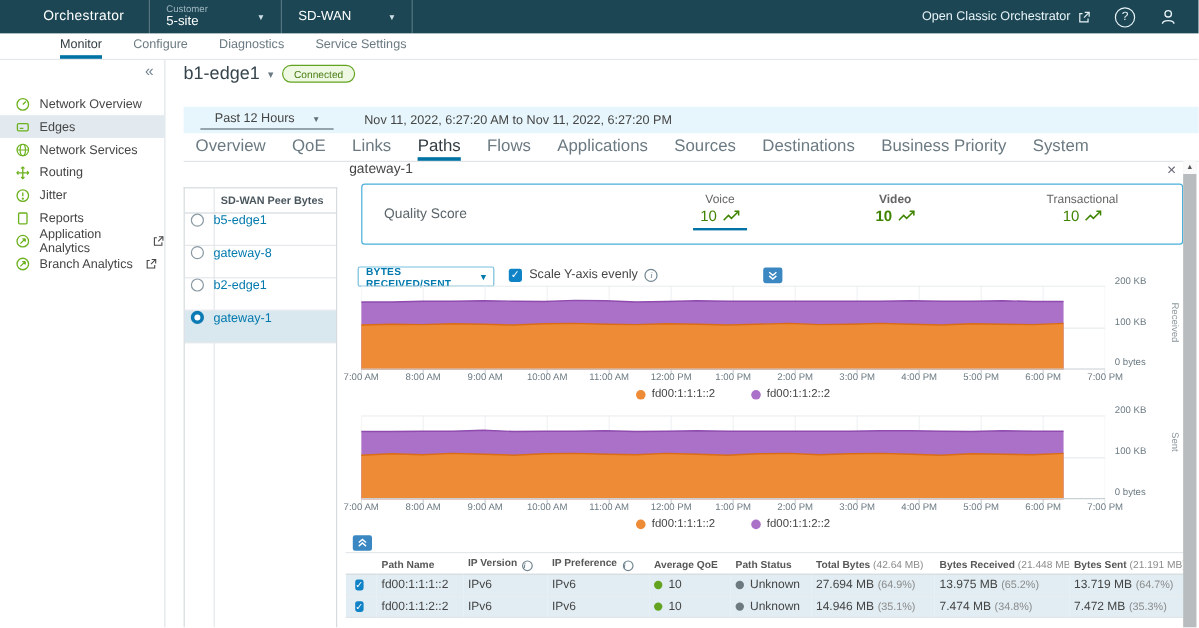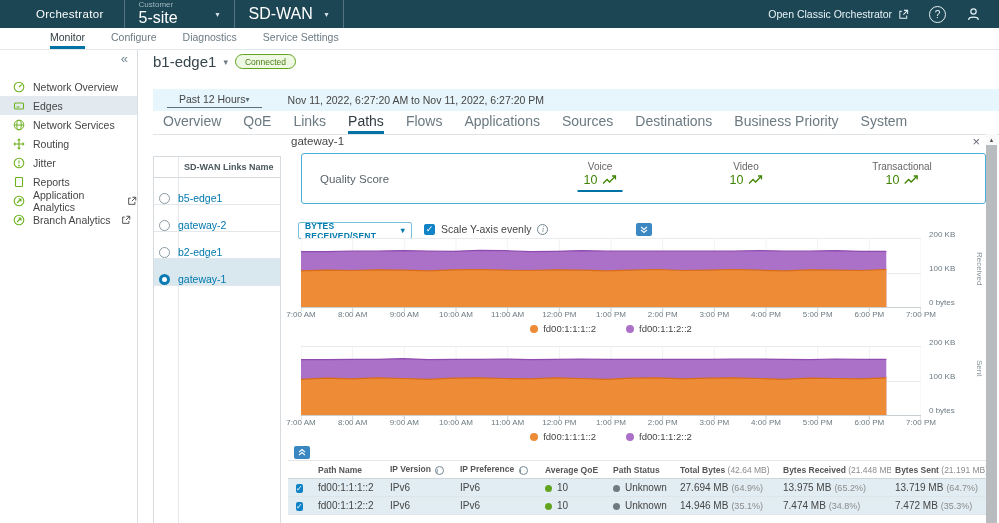--- a/index.html
+++ b/index.html
@@ -6,21 +6,21 @@
   .app{position:relative;width:999px;height:523px;overflow:hidden;background:#fff;
        font-family:"Liberation Sans",sans-serif;font-size:11px;color:#454545}
   
   .topbar{height:28px;background:#1c4654;display:flex;align-items:center;color:#fff}
   .tb-title{margin-left:36px;font-size:11.5px;letter-spacing:.3px}
   .tb-group{display:flex;align-items:center;height:28px;border-left:1px solid rgba(255,255,255,.25);
             padding:0 14px;box-sizing:border-box}
   .tb-cust{margin-left:20px;width:110px;justify-content:space-between}
   .tb-two{display:flex;flex-direction:column;justify-content:center;line-height:1.15}
   .tb-label{font-size:8px;color:#9fb6c0}
-  .tb-value{font-size:16px}
+  .tb-value{font-size:11px}
   .tb-prod{width:110px;justify-content:space-between;border-right:1px solid rgba(255,255,255,.25)}
   .chev{font-size:8px;color:#cfe0e6}
   .tb-right{margin-left:auto;display:flex;align-items:center;gap:20px;padding-right:18px}
   .tb-link{display:flex;align-items:center;gap:6px;font-size:10.5px;color:#e8f3f7}
   .tb-help{width:15px;height:15px;border:1px solid #e8f3f7;border-radius:50%;font-size:10px;
            display:flex;align-items:center;justify-content:center;color:#e8f3f7}
   
   .navtabs{height:21px;display:flex;align-items:flex-end;gap:26px;padding-left:50px;
            border-bottom:1px solid #e4e8ea;background:#fff}
   .navtab{font-size:10.5px;color:#6b7a82;padding-bottom:3px;border-bottom:3px solid transparent}
@@ -36,34 +36,34 @@
   .ext{margin-left:2px}
   .main{flex:1;position:relative;background:#fff}
   
   .edge-row{position:absolute;left:15px;top:3px;display:flex;align-items:center;gap:7px}
   .edge-name{font-size:15px;color:#36454d}
   .edge-chev{font-size:9px;color:#6b7a82}
   .badge{border:1px solid #62a420;background:#eef8e2;color:#4a7d15;font-size:8.5px;
          padding:1.5px 9px;border-radius:9px}
   .timebar{position:absolute;left:15px;right:0;top:39px;height:22px;background:#e7f6fc;
            display:flex;align-items:center;font-size:10.5px;color:#454545}
-  .range{margin-left:14px;display:flex;align-items:center;border-bottom:1px solid #5f6f77;
+  .range{margin-left:14px;display:flex;align-items:center;gap:16px;border-bottom:1px solid #5f6f77;
          padding:1px 12px 2px 12px}
   .period{margin-left:26px}
   .ctabs{position:absolute;left:15px;right:0;top:63px;height:21px;display:flex;align-items:flex-end;
          gap:22px;padding-left:10px;border-bottom:1px solid #e0e4e7}
   .ctab{font-size:14px;color:#6b7a82;padding-bottom:2px;border-bottom:3px solid transparent}
   .ctab.active{color:#313c42;border-bottom-color:#0072a3}
   
   .peer-panel{position:absolute;left:15px;top:106px;width:126px;bottom:0;border:1px solid #d5dbdf;
               border-bottom:none;background:#fff}
   .peer-vline{position:absolute;left:24px;top:0;bottom:0;width:1px;background:#e4e8ea}
   .peer-head{height:20px;border-bottom:1px solid #d5dbdf;display:flex;align-items:center;
              padding-left:30px;font-size:9px;font-weight:bold;color:#4a565d;position:relative;z-index:1}
-  .peer-row{height:26px;display:flex;align-items:flex-end;border-bottom:1px solid #e4e8ea;position:relative;z-index:1}
+  .peer-row{height:26px;display:flex;align-items:flex-start;border-bottom:1px solid #e4e8ea;position:relative;z-index:1}
   .peer-row.selected{background:#d9e7ef}
   .radio{width:11px;height:11px;box-sizing:border-box;border:1px solid #8a9aa3;border-radius:50%;
          margin-left:5px;background:#fff;flex-shrink:0}
   .radio.checked{border:3.5px solid #0c7bb3}
   .peer-name{color:#0079ad;font-size:10.5px;margin-left:8px}
   
   .detail{position:absolute;left:150px;top:84px;width:698px;bottom:0}
   .detail-title{position:absolute;top:1px;left:3px;font-size:11.5px;color:#454545}
   .close-x{position:absolute;top:0;right:6px;font-size:13px;color:#667}
   .quality{position:absolute;left:13px;right:0;top:19px;height:51px;border:1px solid #49afd9;
@@ -281,29 +281,29 @@
           <span class="ctab">Flows</span>
           <span class="ctab">Applications</span>
           <span class="ctab">Sources</span>
           <span class="ctab">Destinations</span>
           <span class="ctab">Business Priority</span>
           <span class="ctab">System</span>
         </div>
 
       <div class="peer-panel">
         <div class="peer-vline"></div>
-        <div class="peer-head">SD-WAN Links Name</div>
+        <div class="peer-head">SD-WAN Peer Bytes</div>
         <div id="peer-rows">
             <div class="peer-row">
               <span class="radio"></span>
               <span class="peer-name">b5-edge1</span>
             </div>
             <div class="peer-row">
               <span class="radio"></span>
-              <span class="peer-name">gateway-2</span>
+              <span class="peer-name">gateway-8</span>
             </div>
             <div class="peer-row">
               <span class="radio"></span>
               <span class="peer-name">b2-edge1</span>
             </div>
             <div class="peer-row selected">
               <span class="radio checked"></span>
               <span class="peer-name">gateway-1</span>
             </div>
           </div>
@@ -319,21 +319,21 @@
               <div class="metric selected" style="left: 298px;"><div class="m-label">Voice</div>
     <span class="m-valrow">
                   <span class="m-value">10</span>
     <span style="display:inline-flex">
                     <svg width="14" height="10" viewBox="0 0 14 10" fill="none" stroke="#3f8400" stroke-width="1.3">
                       <polyline points="0.5,8.5 4.5,4.5 7,7 13,1"></polyline>
                       <polyline points="9.5,1 13,1 13,4.5"></polyline>
                     </svg>
                   </span>
                 </span></div>
-              <div class="metric" style="left: 444px;"><div class="m-label">Video</div>
+              <div class="metric" style="left: 444px; font-weight: bold;"><div class="m-label">Video</div>
     <span class="m-valrow">
                   <span class="m-value">10</span>
     <span style="display:inline-flex">
                     <svg width="14" height="10" viewBox="0 0 14 10" fill="none" stroke="#3f8400" stroke-width="1.3">
                       <polyline points="0.5,8.5 4.5,4.5 7,7 13,1"></polyline>
                       <polyline points="9.5,1 13,1 13,4.5"></polyline>
                     </svg>
                   </span>
                 </span></div>
               <div class="metric" style="left: 600px;"><div class="m-label">Transactional</div>

